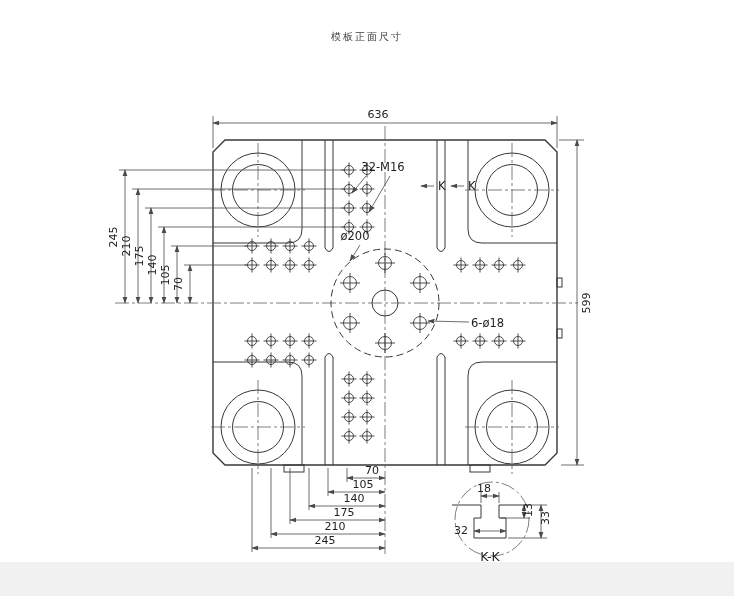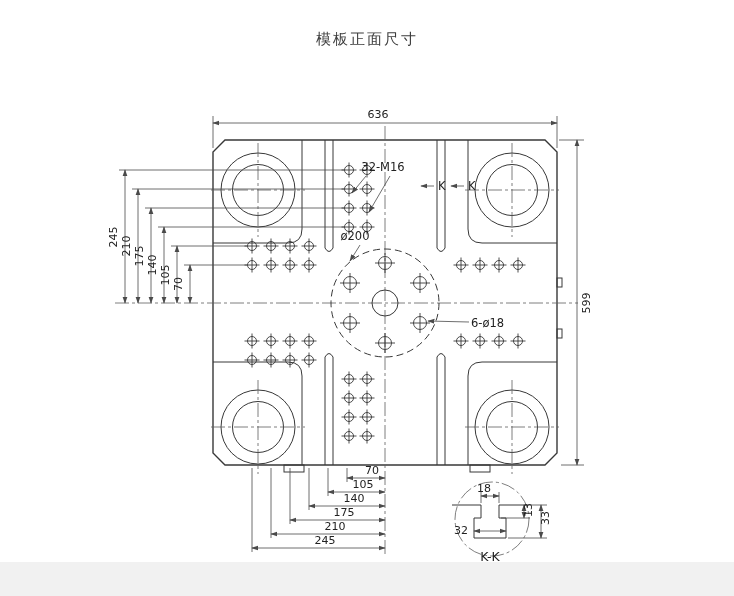--- a/index.html
+++ b/index.html
@@ -2,21 +2,21 @@
 <html><head>
 <meta charset="utf-8">
 <style>
   html,body{margin:0;padding:0;}
   body{
     width:734px;height:596px;position:relative;background:#ffffff;
     font-family:"DejaVu Sans",sans-serif;overflow:hidden;
   }
   .title{
     position:absolute;top:30px;left:0;right:0;text-align:center;
-    font-size:15px;color:#3c3c3c;letter-spacing:2px;font-weight:400;
+    font-size:10px;color:#3c3c3c;letter-spacing:2px;font-weight:400;
   }
   .footer-band{
     position:absolute;left:0;right:0;bottom:0;height:34px;background:#f1f1f1;
   }
   svg.drawing{position:absolute;left:0;top:0;}
   
   .ol{fill:none;stroke:#383838;stroke-width:1.4;}
   .thin{fill:none;stroke:#383838;stroke-width:1;}
   .hole{fill:none;stroke:#383838;stroke-width:0.9;}
   .cl{fill:none;stroke:#5e5e5e;stroke-width:0.8;stroke-dasharray:14 3 3 3;}

